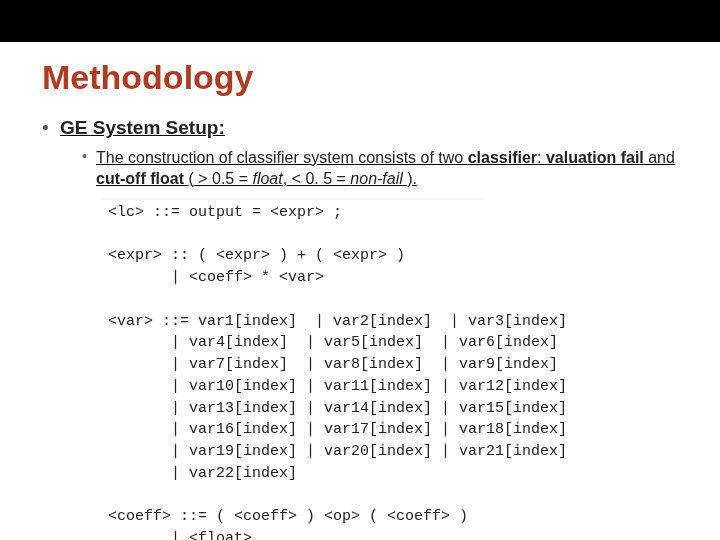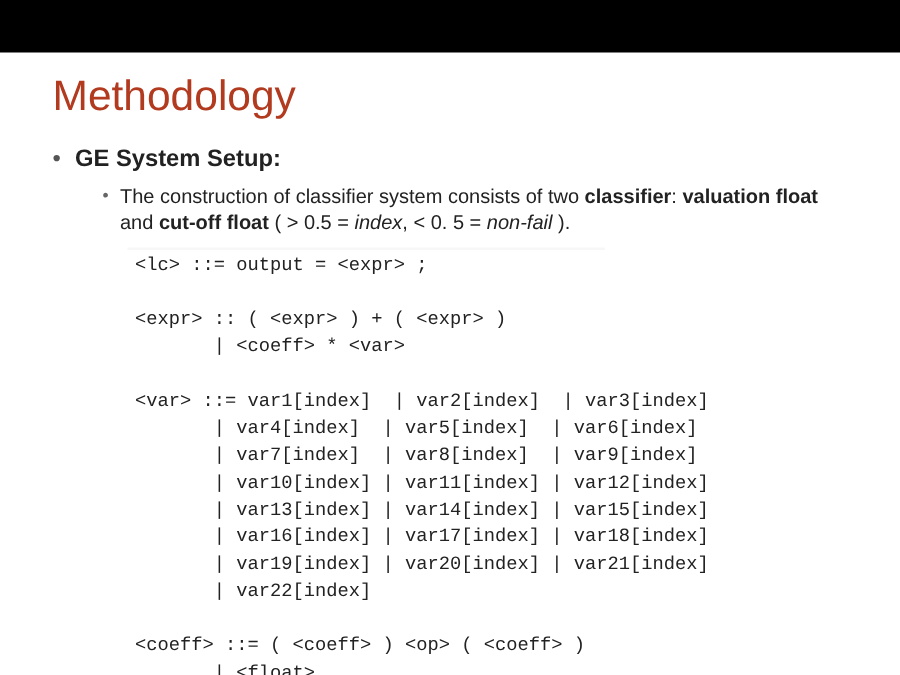--- a/index.html
+++ b/index.html
@@ -23,26 +23,27 @@
     background: #000;
   }
   .content {
     padding: 10px 42px 0 42px;
   }
   .title {
     font-size: 34px;
     font-family: Arial, sans-serif;
     color: #b23a1f;
     margin: 6px 0 18px 0;
-    font-weight: 400;
+    font-weight: 700;
   }
   ul.lvl1 {
     list-style: none;
     padding-left: 0;
     margin: 0;
+    text-decoration: underline;
   }
   ul.lvl1 > li {
     position: relative;
     padding-left: 18px;
     margin-bottom: 8px;
     font-size: 19px;
     color: #222;
     line-height: 1.35;
   }
   ul.lvl1 > li::before {
@@ -106,21 +107,21 @@
 
   <div class="content">
     <h1 class="title">Methodology</h1>
 
     <ul class="lvl1">
 
       <li>
         <span class="bold">GE System Setup:</span>
         <ul class="lvl2">
           <li>
-            <span>The construction of classifier system consists of two </span><span class="bold">classifier</span><span>: </span><span class="bold">valuation float</span><span> and </span><span class="bold">cut-off float</span><span> ( &gt; 0.5 = </span><span class="italic">index</span><span>, &lt; 0. 5 = </span><span class="italic">non-fail</span><span> ).</span>
+            <span>The construction of classifier system consists of two </span><span class="bold">classifier</span><span>: </span><span class="bold">valuation fail</span><span> and </span><span class="bold">cut-off float</span><span> ( &gt; 0.5 = </span><span class="italic">float</span><span>, &lt; 0. 5 = </span><span class="italic">non-fail</span><span> ).</span>
           </li>
         </ul>
       </li>
 
 
     </ul>
 
     <div class="grammar-box">&lt;lc&gt; ::= output = &lt;expr&gt; ;
 
 &lt;expr&gt; :: ( &lt;expr&gt; ) + ( &lt;expr&gt; )

